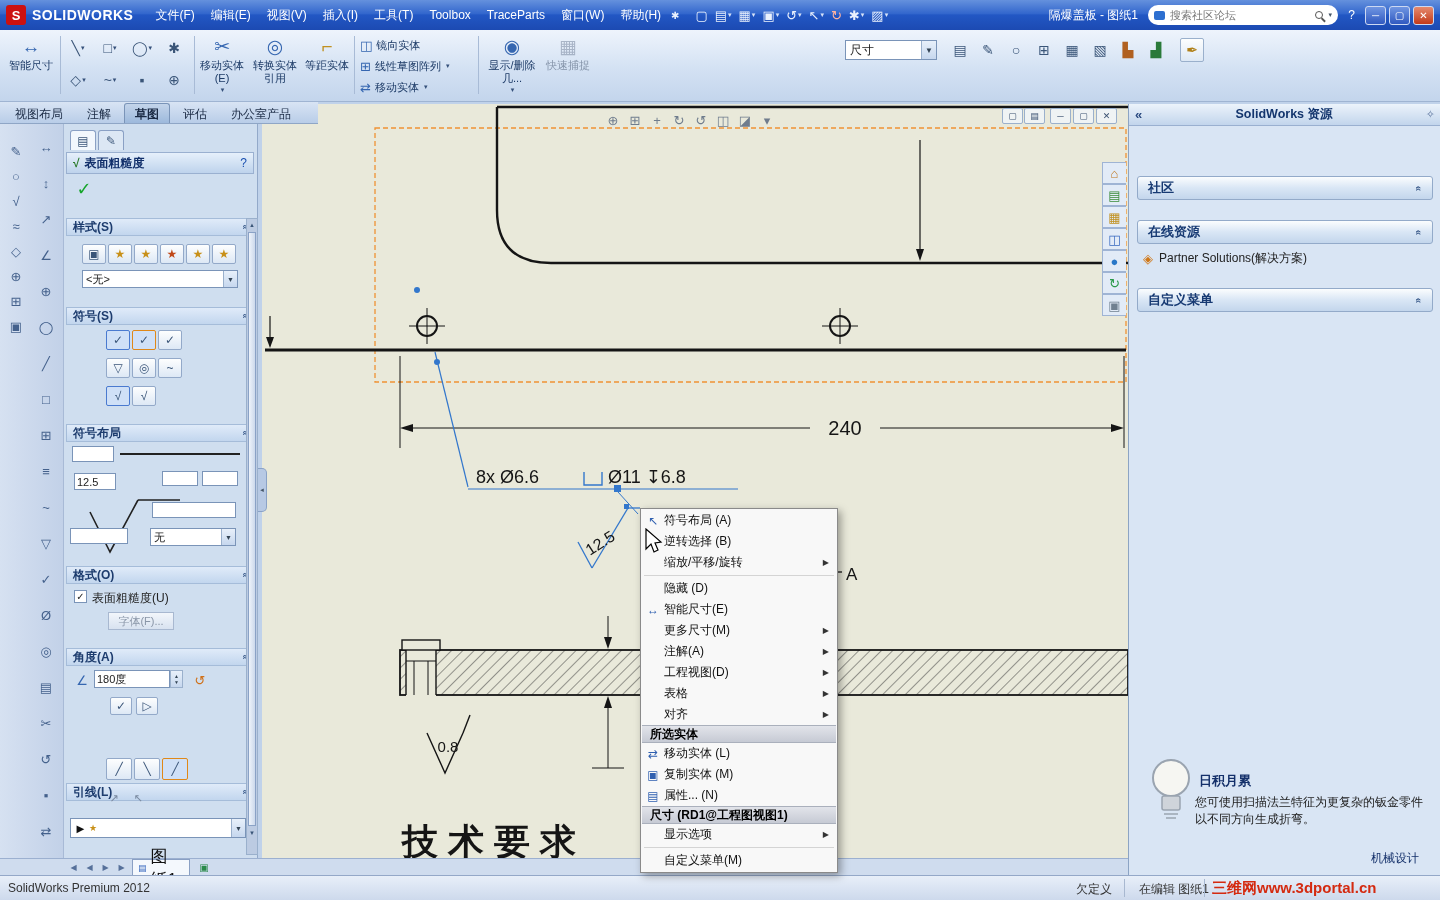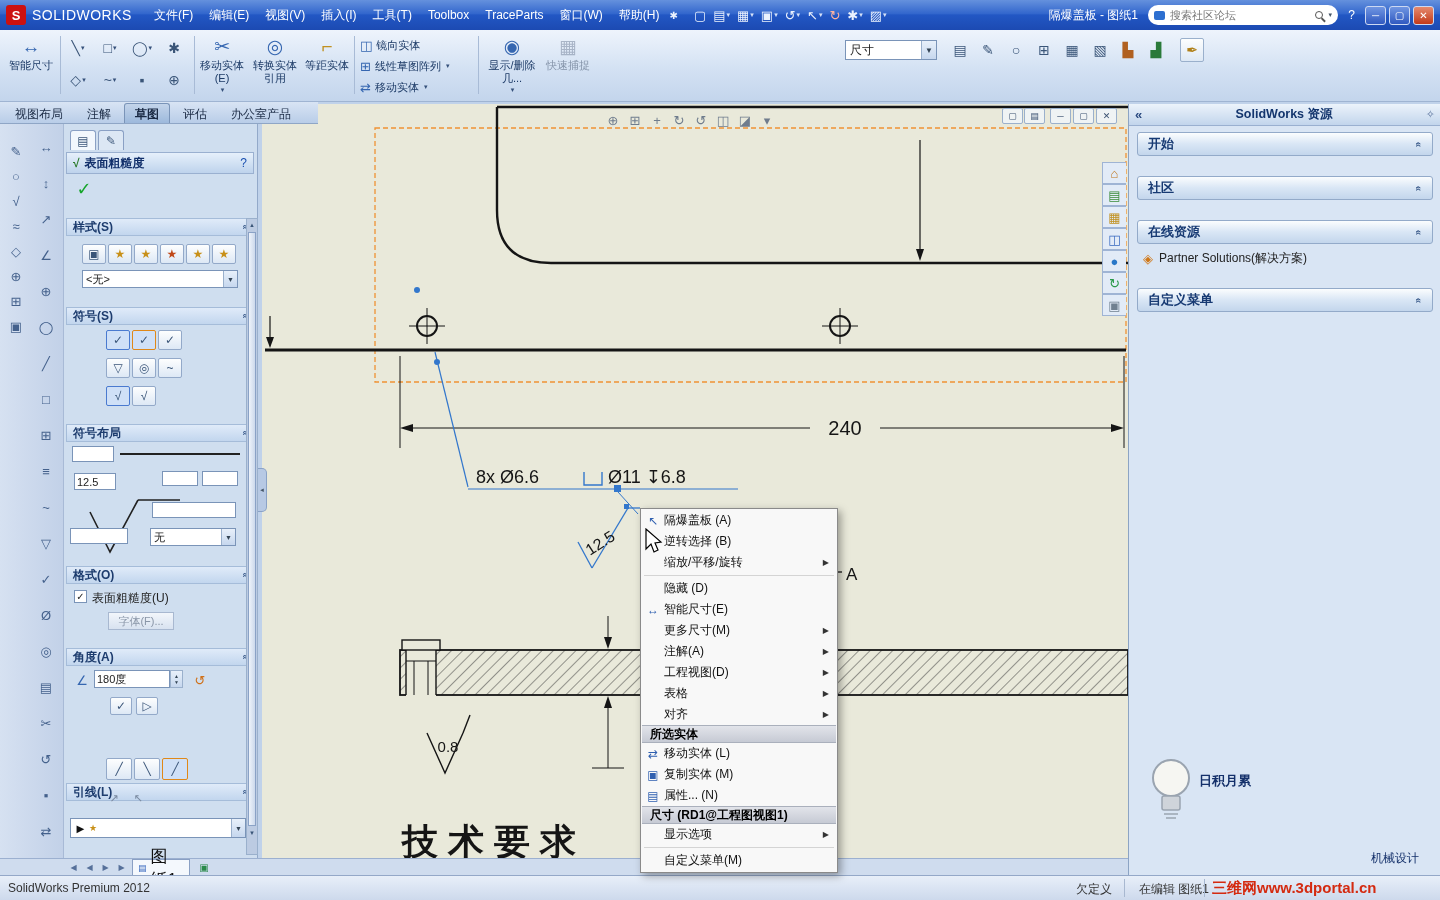--- a/index.html
+++ b/index.html
@@ -2,21 +2,21 @@
 <html><head>
 <meta charset="utf-8">
 <style>
 *{margin:0;padding:0;box-sizing:border-box;font-family:"Liberation Sans","DejaVu Sans",sans-serif;}
 html,body{width:1440px;height:900px;overflow:hidden;background:#c0d2ea;}
 .abs{position:absolute;}
 .ic{display:flex;align-items:center;justify-content:center;color:#3a5578;}
 
 #titlebar{left:0;top:0;width:1440px;height:30px;background:linear-gradient(180deg,#6591dd 0%,#3367cd 45%,#2257c4 50%,#1c4ab2 100%);display:flex;align-items:center;padding:0 6px;color:#fff;z-index:5;}
 .logo{width:20px;height:20px;background:#cc1111;border-radius:3px;color:#fff;font-weight:bold;font-size:13px;display:flex;align-items:center;justify-content:center;}
-.appname{font-weight:normal;font-size:14px;margin:0 14px 0 6px;letter-spacing:.5px;}
+.appname{font-weight:bold;font-size:14px;margin:0 14px 0 6px;letter-spacing:.5px;}
 .menu{font-size:12px;padding:0 8px;height:30px;line-height:30px;cursor:default;}
 .qat{display:flex;align-items:center;margin-left:12px;gap:3px;}
 .qbtn{display:flex;align-items:center;color:#eaf1fd;font-size:13px;padding:1px 2px;}
 .crt{font-size:7px;margin-left:1px;color:#d6e2f8;}
 .doctitle{margin-left:auto;font-size:12px;margin-right:10px;white-space:nowrap;}
 .search{width:190px;height:20px;background:#fff;border-radius:10px;display:flex;align-items:center;padding:0 6px;gap:5px;color:#777;}
 .bubble{width:11px;height:9px;background:#2d6fd0;border-radius:2px;position:relative;}
 .bubble::after{content:"";position:absolute;left:2px;bottom:-3px;border:3px solid transparent;border-top-color:#2d6fd0;}
 .lens{width:8px;height:8px;border:1.5px solid #555;border-radius:50%;position:relative;}
 .lens::after{content:"";position:absolute;width:5px;height:1.5px;background:#555;right:-4px;bottom:-2px;transform:rotate(45deg);}
@@ -464,21 +464,21 @@
   <span class="dockb ic" style="top:102px;color:#c09020;">▦</span>
   <span class="dockb ic" style="top:124px;color:#3a6ac0;">◫</span>
   <span class="dockb ic" style="top:146px;color:#2a78c8;">●</span>
   <span class="dockb ic" style="top:168px;color:#2a9a4a;">↻</span>
   <span class="dockb ic" style="top:190px;color:#708090;">▣</span>
 </div>
 
 <div id="ctxmenu" class="abs">
   <div class="mi">
       <span class="mic">↖</span>
-      <span>隔爆盖板 (A)</span>
+      <span>符号布局 (A)</span>
     </div>
   <div class="mi">
       <span class="mic"></span>
       <span>逆转选择 (B)</span>
     </div>
   <div class="mi">
       <span class="mic"></span>
       <span>缩放/平移/旋转</span>
       <span class="arr">▶</span>
     </div>
@@ -541,24 +541,20 @@
       <span>自定义菜单(M)</span>
     </div>
 </div>
 
 <div id="taskpane" class="abs">
   <div class="tph">
     <span style="margin-left:6px;font-size:13px;font-weight:bold;color:#2a4a80;">«</span>
     <span style="flex:1;text-align:center;font-size:12.5px;font-weight:bold;color:#14366e;">SolidWorks 资源</span>
     <span style="margin-right:6px;font-size:11px;color:#5a739c;">✧</span>
   </div>
-  <div class="bar" style="top:28px;">
-      <span>开始</span>
-      <span class="chv">«</span>
-    </div>
   <div class="bar" style="top:116px;">
       <span>在线资源</span>
       <span class="chv">«</span>
     </div>
   <div class="bar" style="top:72px;">
       <span>社区</span>
       <span class="chv">«</span>
     </div>
   <div class="abs" style="left:14px;top:146px;display:flex;align-items:center;gap:6px;">
     <span style="color:#d07818;font-size:13px;">◈</span>
@@ -568,20 +564,21 @@
       <span>自定义菜单</span>
       <span class="chv">«</span>
     </div>
   <svg class="abs" style="left:16px;top:648px;" width="52" height="80">
     <circle cx="26" cy="26" r="18" fill="#f6f6f2" stroke="#9aa4b0" stroke-width="2"></circle>
     <rect x="17" y="44" width="18" height="14" rx="2" fill="#cfd4da" stroke="#9aa4b0" stroke-width="1.5"></rect>
     <line x1="19" y1="62" x2="33" y2="62" stroke="#9aa4b0" stroke-width="1.5"></line>
     <line x1="21" y1="66" x2="31" y2="66" stroke="#9aa4b0" stroke-width="1.5"></line>
   </svg>
   <div class="abs" style="left:70px;top:668px;font-size:13px;font-weight:bold;color:#14306a;">日积月累</div>
+  <div class="abs" style="left:66px;top:690px;width:238px;font-size:12px;line-height:1.45;color:#222;">您可使用扫描法兰特征为更复杂的钣金零件以不同方向生成折弯。</div>
   <div class="abs" style="left:0;top:746px;width:290px;text-align:right;font-size:12px;color:#14306a;">机械设计</div>
 </div>
 
 <div id="sheetbar" class="abs">
   <span class="nav abs ic" style="left:66px;">◀</span>
   <span class="nav abs ic" style="left:82px;">◀</span>
   <span class="nav abs ic" style="left:98px;">▶</span>
   <span class="nav abs ic" style="left:114px;">▶</span>
   <div class="abs" style="left:132px;top:0;width:58px;height:16px;background:#f4f8fd;border:1px solid #8aa0c4;border-bottom:none;display:flex;align-items:center;gap:4px;padding:0 5px;">
     <span style="font-size:9px;color:#3a6ac0;">▤</span>

